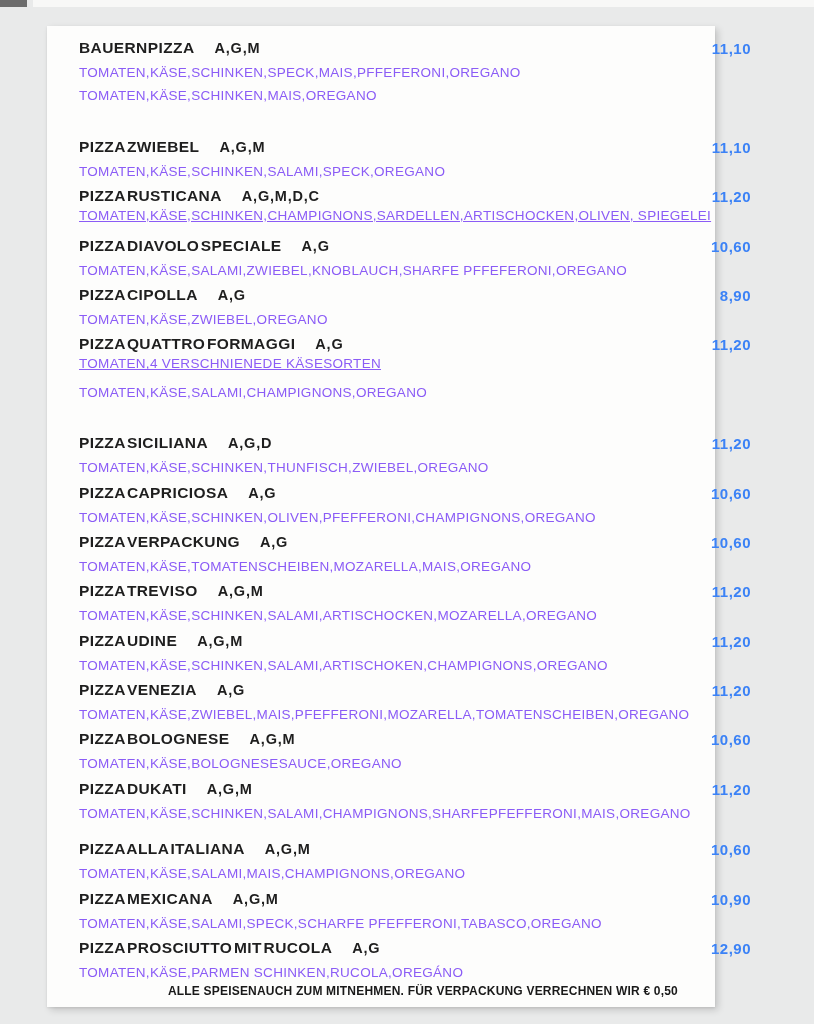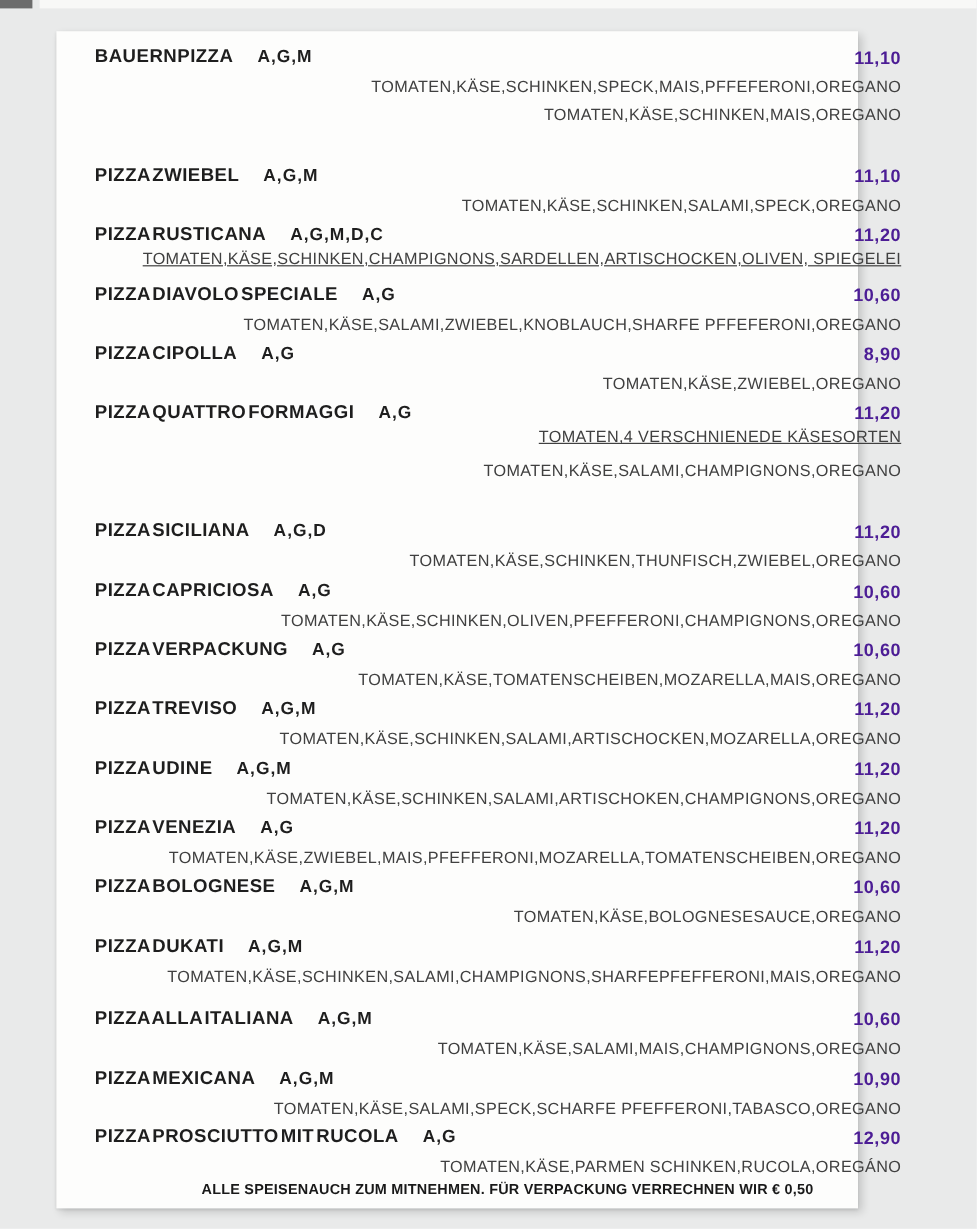--- a/index.html
+++ b/index.html
@@ -36,25 +36,25 @@
   .name {
     font-size: 15.5px; font-weight: 700; color: #1e1e1e;
     letter-spacing: .4px; word-spacing: -3px;
   }
   .allergens {
     font-size: 14.5px; font-weight: 700; color: #1e1e1e;
     margin-left: 20px; letter-spacing: .8px;
   }
   .price {
     position: absolute; top: 1px; right: 0;
-    font-size: 15px; font-weight: 700; color: #4c1d95; letter-spacing: .5px;
+    font-size: 15px; font-weight: 700; color: #3b82f6; letter-spacing: .5px;
   }
   .desc {
-    font-size: 13.5px; color: #404040;
-    letter-spacing: .3px; line-height: 23px; white-space: nowrap; text-align: right;
+    font-size: 13.5px; color: #8b5cf6;
+    letter-spacing: .3px; line-height: 23px; white-space: nowrap;
   }
   .footer {
     position: absolute; right: 37px; bottom: 9px;
     font-size: 12px; font-weight: 600; color: #191919; letter-spacing: .2px;
   }
 </style>
 </head>
 <body>
 
 <div class="top-strip"></div>

